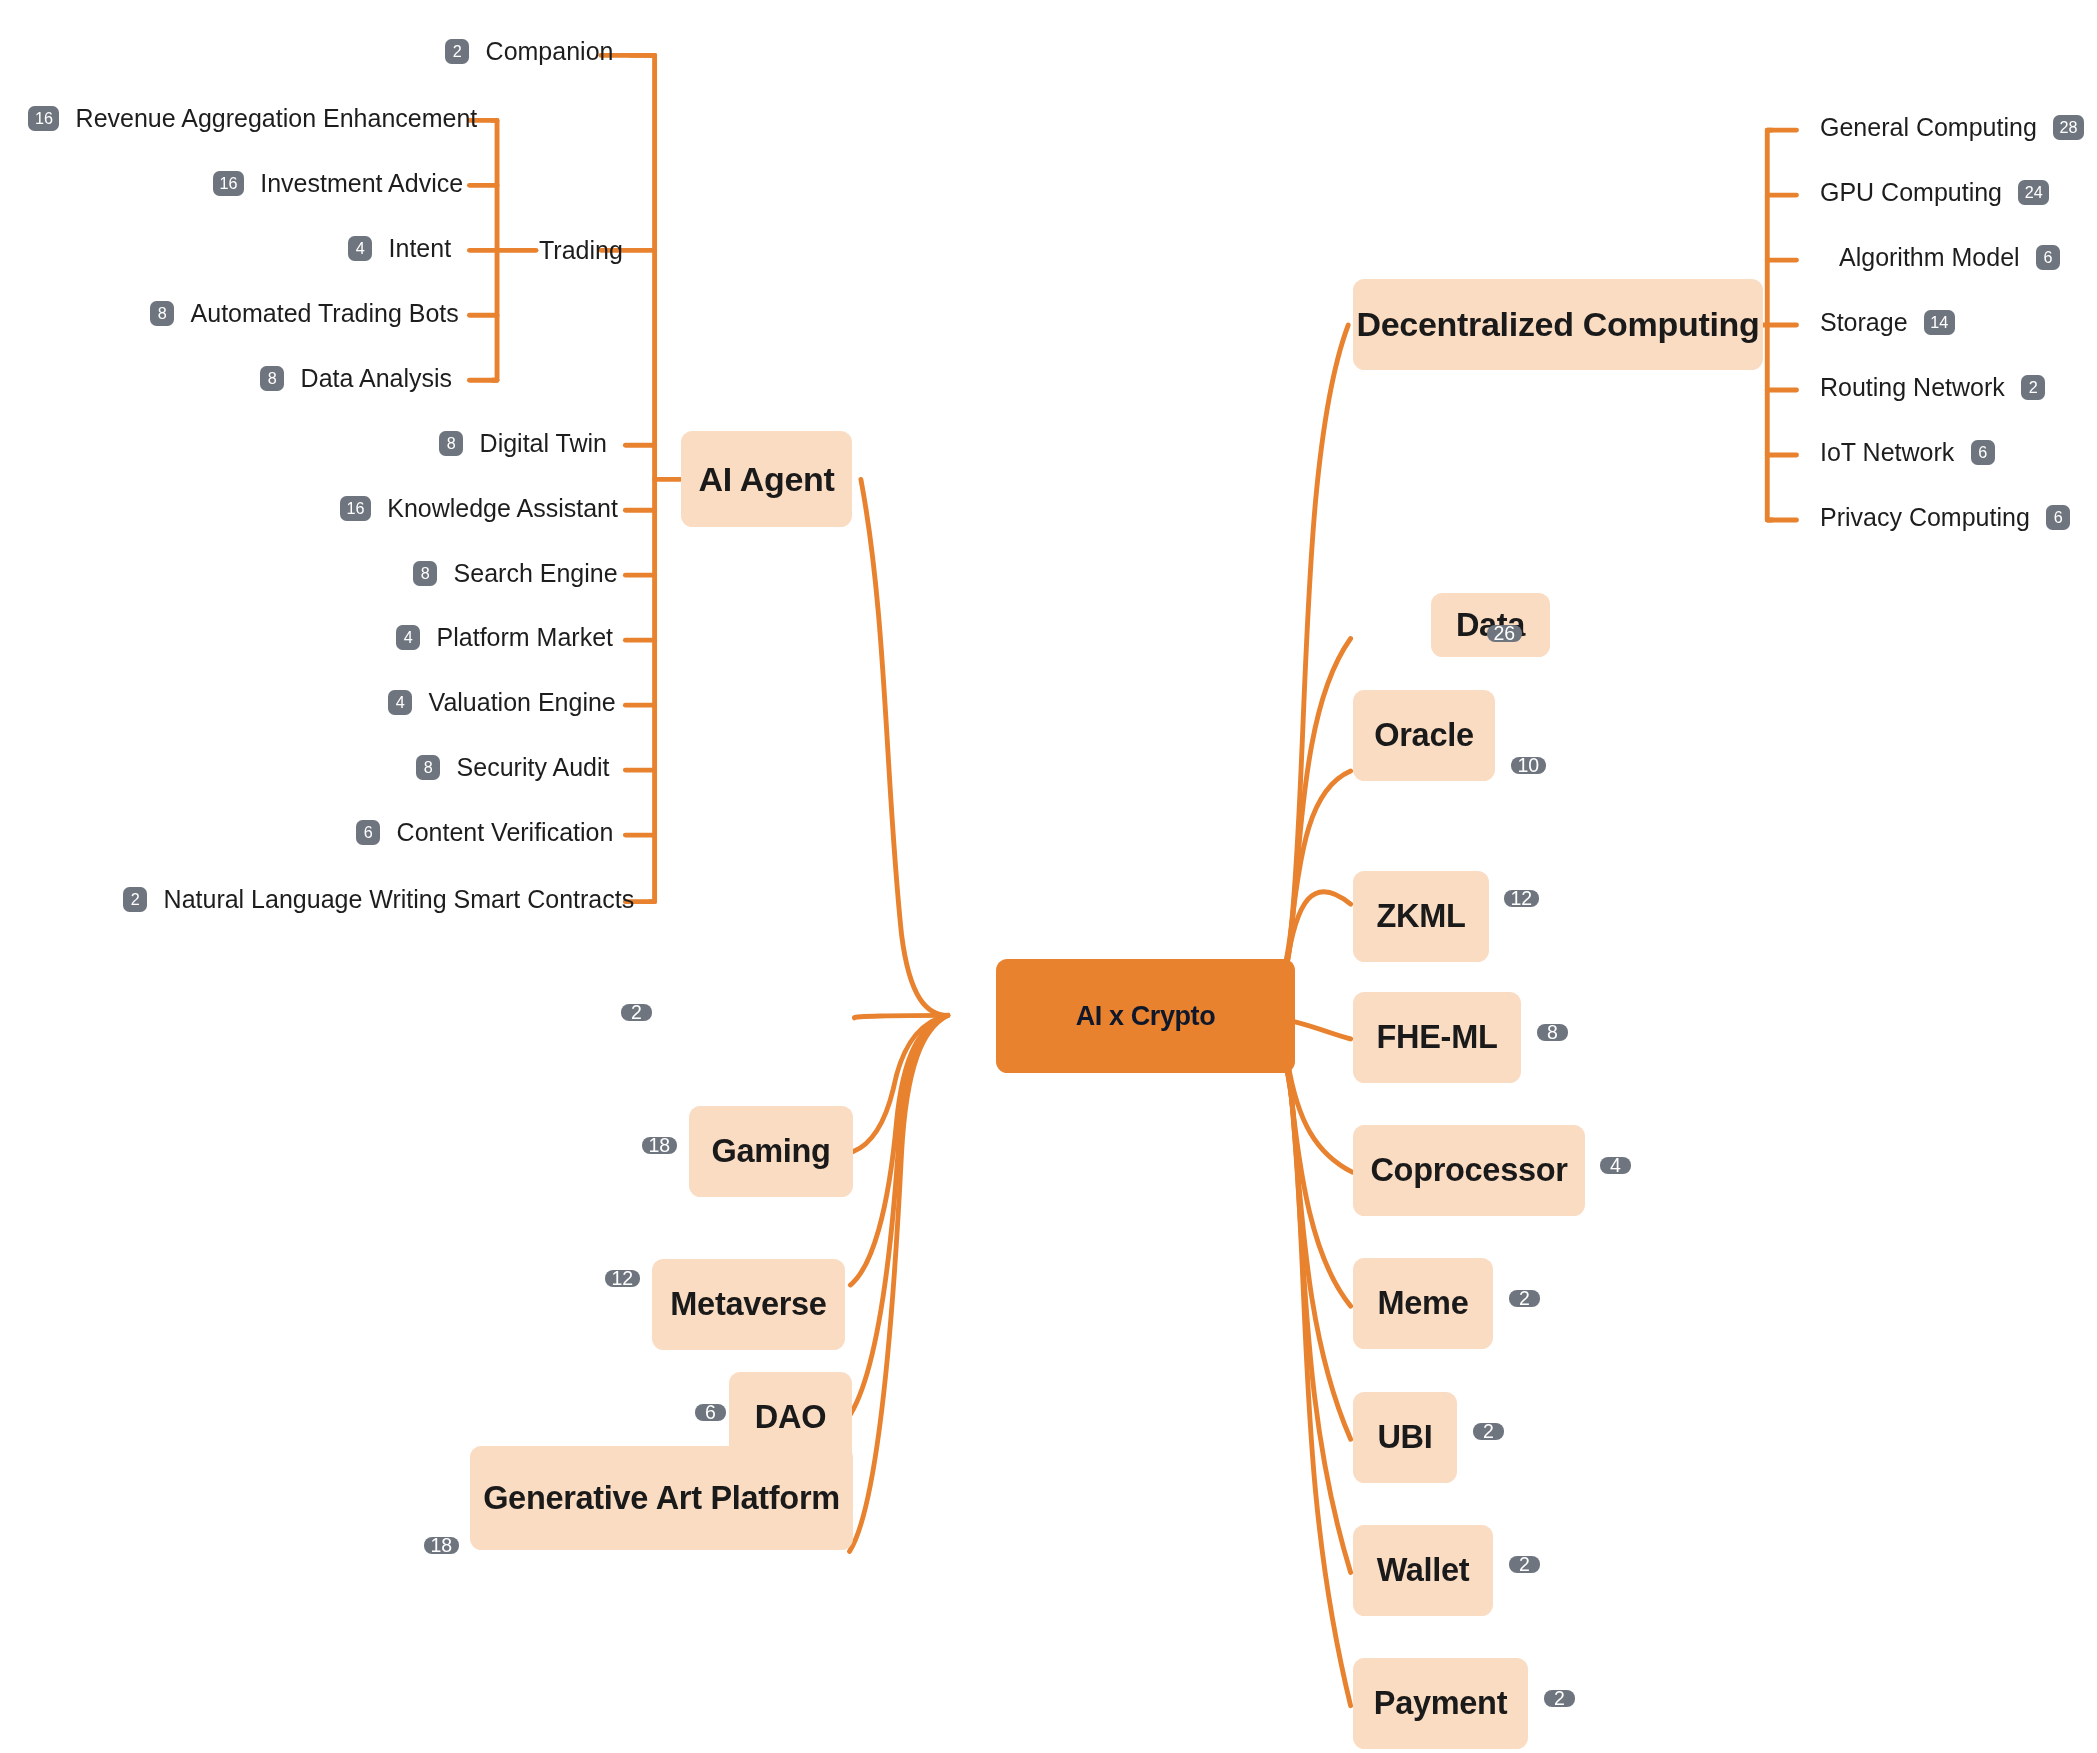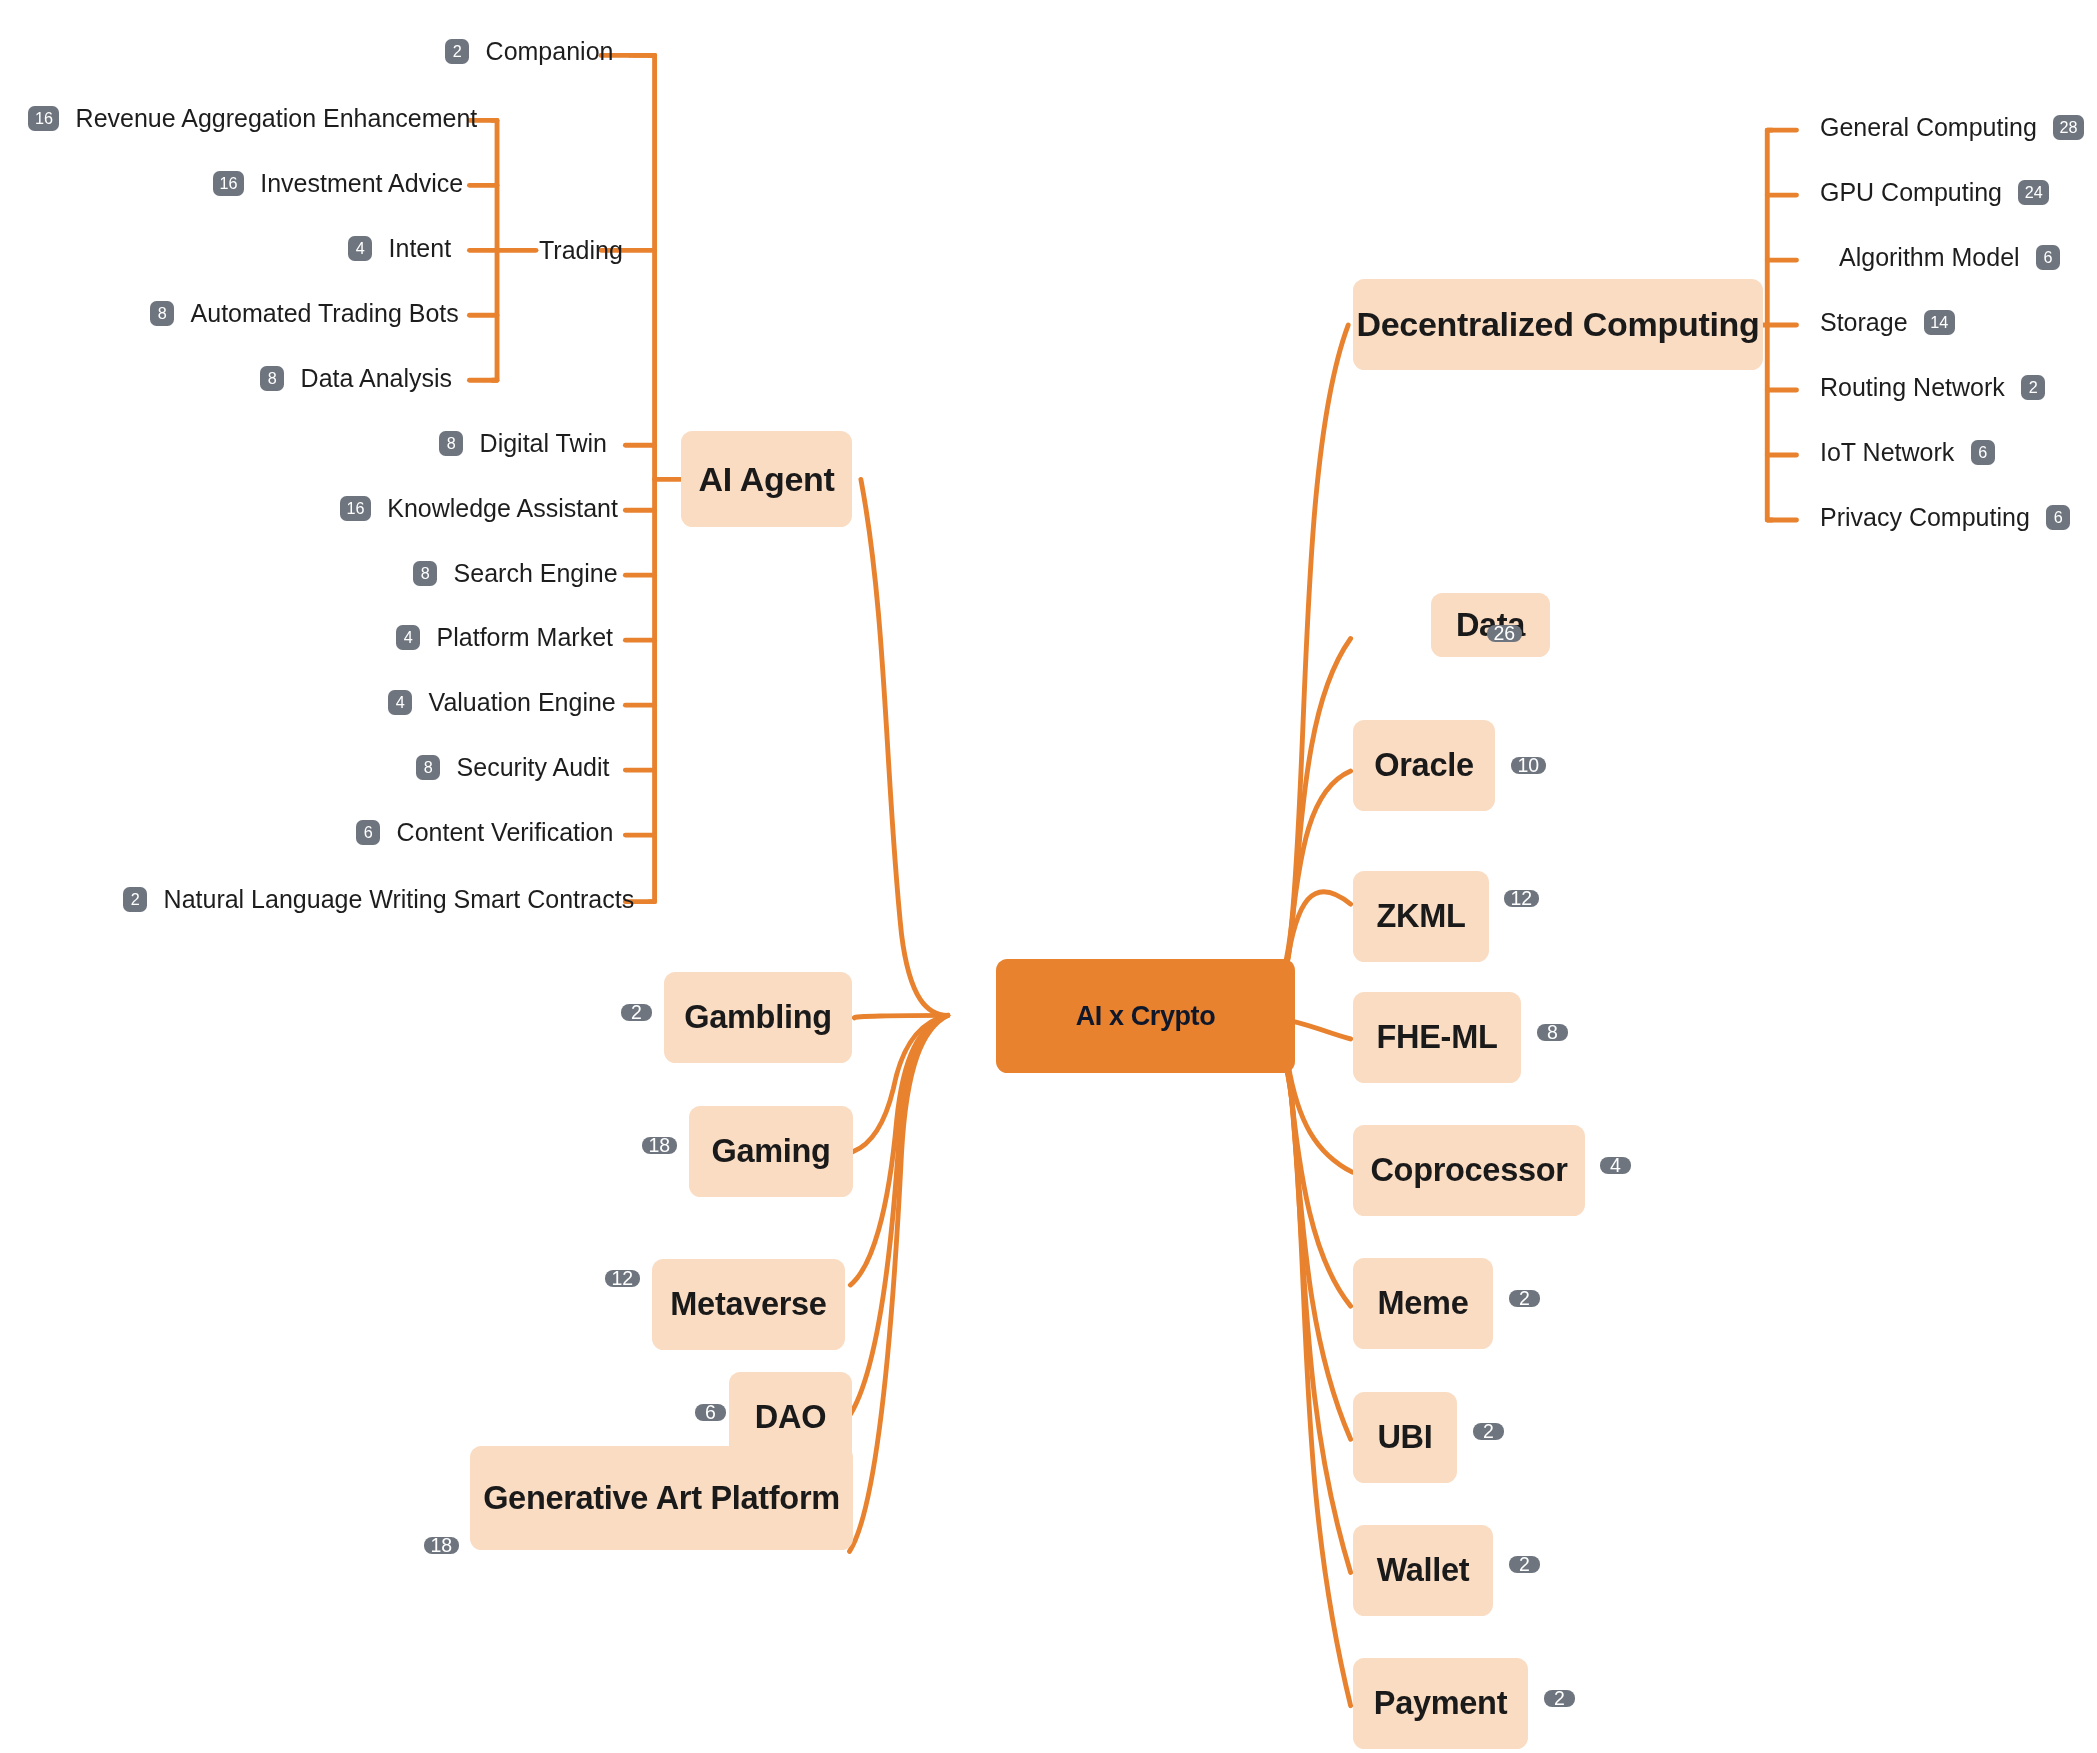--- a/index.html
+++ b/index.html
@@ -203,23 +203,20 @@
   </div>
 
   <div class="leaf left" style="left:123px;top:887px;">
     <span class="badge sm gap-l">2</span>
     <span>Natural Language Writing Smart Contracts</span>
   </div>
 
   <div class="leaf left" style="left:621px;top:1004px;">
     <span class="badge lg">2</span>
   </div>
-  <div class="node box-node" style="left:664px;top:972px;width:188px;height:91px;">
-    <span>Gambling</span>
-  </div>
 
   <div class="leaf left" style="left:642px;top:1137px;">
     <span class="badge lg">18</span>
   </div>
   <div class="node box-node" style="left:689px;top:1106px;width:164px;height:91px;">
     <span>Gaming</span>
   </div>
 
   <div class="leaf left" style="left:605px;top:1270px;">
     <span class="badge lg">12</span>
@@ -281,21 +278,21 @@
     <span class="badge sm gap-r">6</span>
   </div>
 
   <div class="node box-node" style="left:1431px;top:593px;width:119px;height:64px;">
     <span>Data</span>
   </div>
   <div class="leaf right" style="left:1487px;top:625px;">
     <span class="badge lg">26</span>
   </div>
 
-  <div class="node box-node" style="left:1353px;top:720px;width:142px;height:91px;">
+  <div class="node box-node" style="left:1353px;top:690px;width:142px;height:91px;">
     <span>Oracle</span>
   </div>
   <div class="leaf right" style="left:1511px;top:757px;">
     <span class="badge lg">10</span>
   </div>
 
   <div class="node box-node" style="left:1353px;top:859px;width:136px;height:91px;margin-top:12px;">
     <span>ZKML</span>
   </div>
   <div class="leaf right" style="left:1504px;top:890px;">

